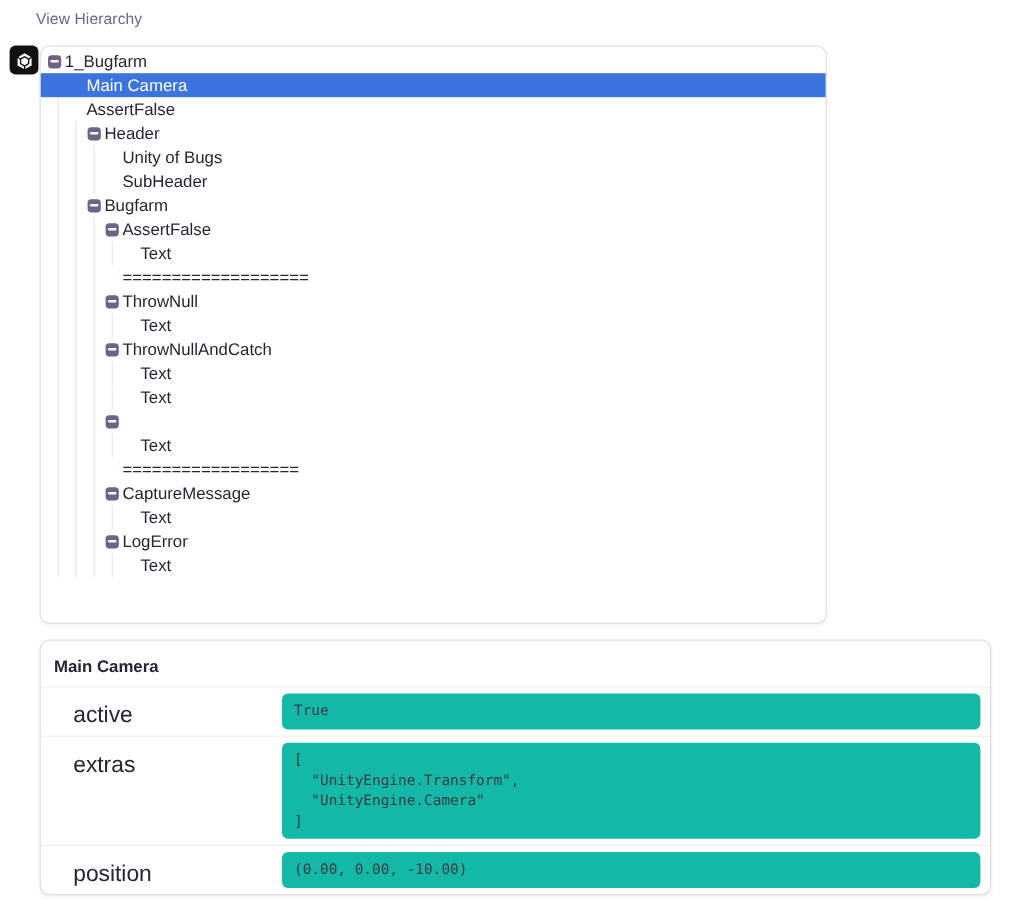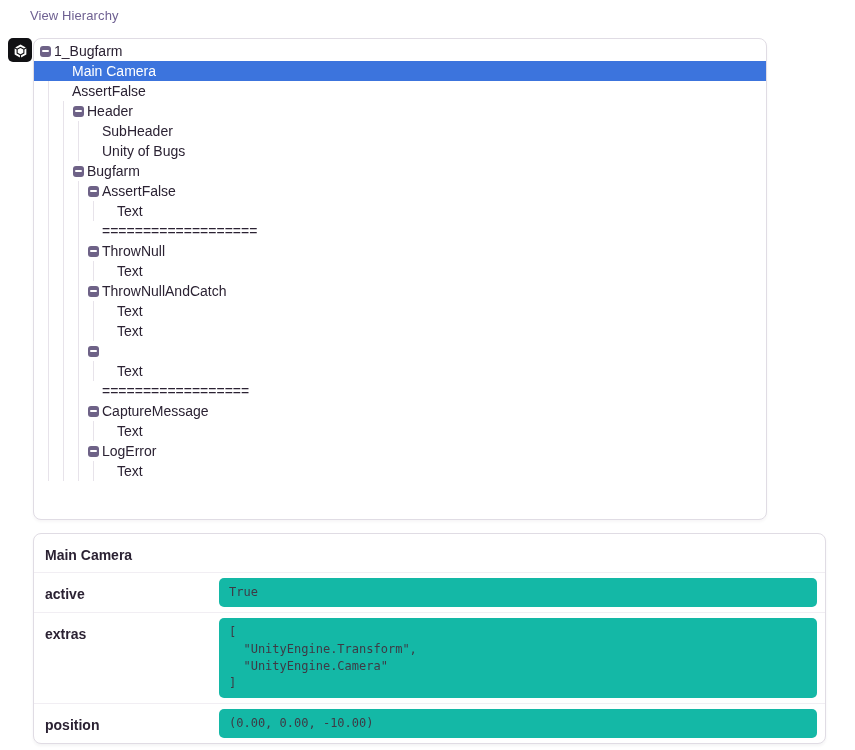--- a/index.html
+++ b/index.html
@@ -19,21 +19,21 @@
 
   
   .platform-icon {
     position:absolute; left:8px; top:38px; width:24px; height:24px;
     background:#111114; border-radius:5px;
     display:flex; align-items:center; justify-content:center;
   }
 
   
   .tree-panel {
-    position:absolute; left:33px; top:38px; width:734px; height:482px;
+    position:absolute; left:33px; top:38px; width:656px; height:482px;
     background:#fff; border:1px solid #E0DCE4; border-radius:8px;
     overflow:hidden; padding-top:2px;
     box-shadow:0 2px 3px rgba(43,34,51,.04);
   }
   .t-children { margin-left:14px; border-left:1px solid #E7E3EA; }
   .t-row {
     position:relative; display:flex; align-items:center;
     height:20px; padding-left:9px; font-size:14px; line-height:20px;
     white-space:nowrap; cursor:default;
   }
@@ -63,21 +63,21 @@
     overflow:hidden;
   }
   .detail-title {
     padding:13px 12px 9px 11px; font-size:14px; font-weight:700;
     color:#2B2233; border-bottom:1px solid #F1EEF3;
   }
   .detail-row { display:flex; padding:5px 8px; border-bottom:1px solid #F1EEF3; }
   .detail-row:last-child { border-bottom:none; }
   .detail-key {
     width:177px; flex:0 0 177px; padding:8px 8px 0 3px;
-    font-size:14px; font-weight:700; color:#2B2233;
+    font-size:19px; font-weight:400; color:#2B2233;margin-left:16px;
   }
   .detail-value {
     flex:1; background:#14b8a6; border-radius:5px; padding:6px 10px;
     font-family:"DejaVu Sans Mono", monospace; font-size:12px; line-height:17px;
     color:#3E3A45; white-space:pre; overflow:hidden;
   }
 </style>
 </head>
 <body>
 
@@ -118,27 +118,27 @@
             <div class="t-children">
               <div class="t-node">
                 <div class="t-row">
                   <span class="t-icon"></span>
                   <span class="t-label">Header</span>
                 </div>
                 <div class="t-children">
                   <div class="t-node">
                     <div class="t-row">
                       <span class="t-spacer"></span>
+                      <span class="t-label">Unity of Bugs</span>
+                    </div>
+                  </div>
+                  <div class="t-node">
+                    <div class="t-row">
+                      <span class="t-spacer"></span>
                       <span class="t-label">SubHeader</span>
-                    </div>
-                  </div>
-                  <div class="t-node">
-                    <div class="t-row">
-                      <span class="t-spacer"></span>
-                      <span class="t-label">Unity of Bugs</span>
                     </div>
                   </div>
                 </div>
               </div>
               <div class="t-node">
                 <div class="t-row">
                   <span class="t-icon"></span>
                   <span class="t-label">Bugfarm</span>
                 </div>
                 <div class="t-children">

